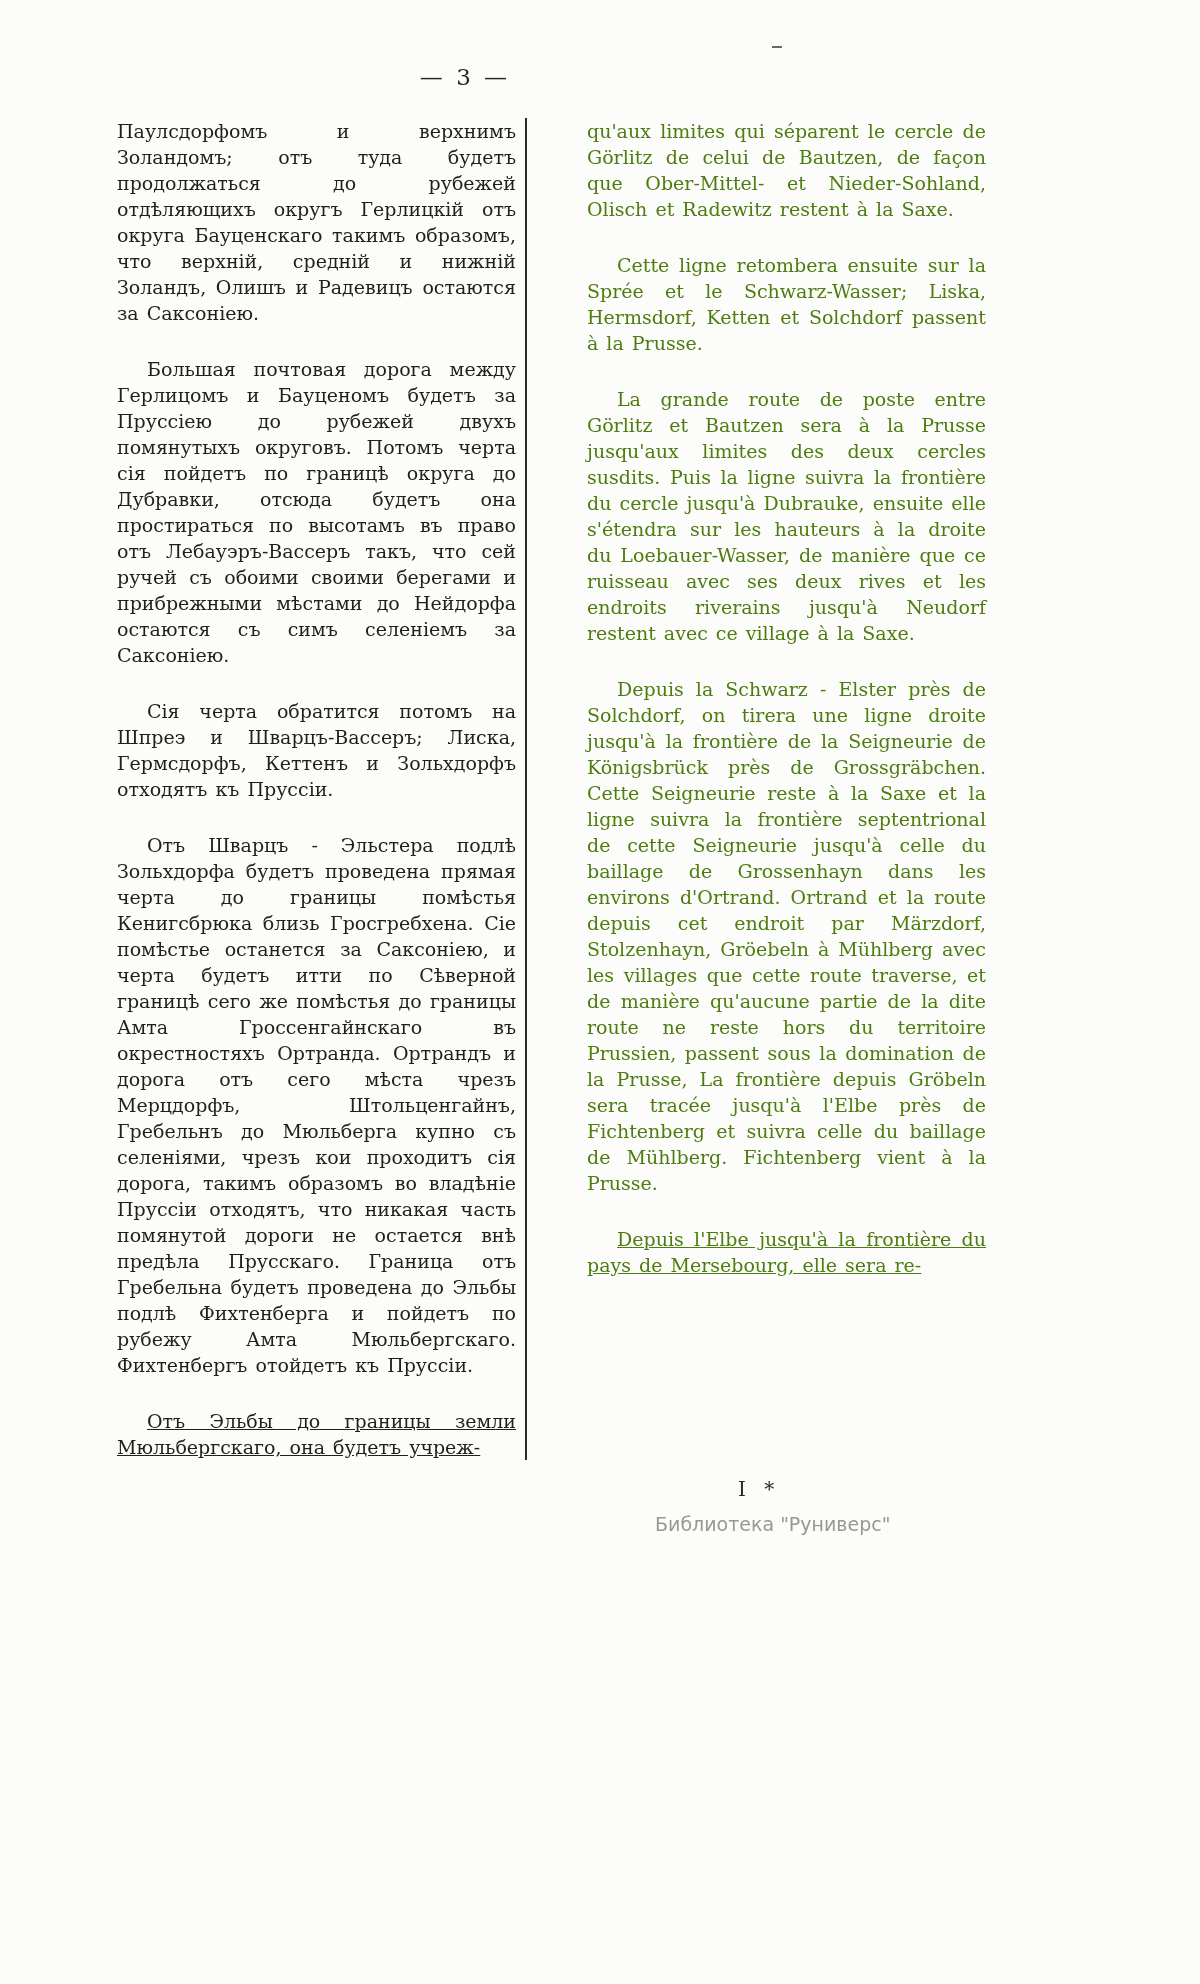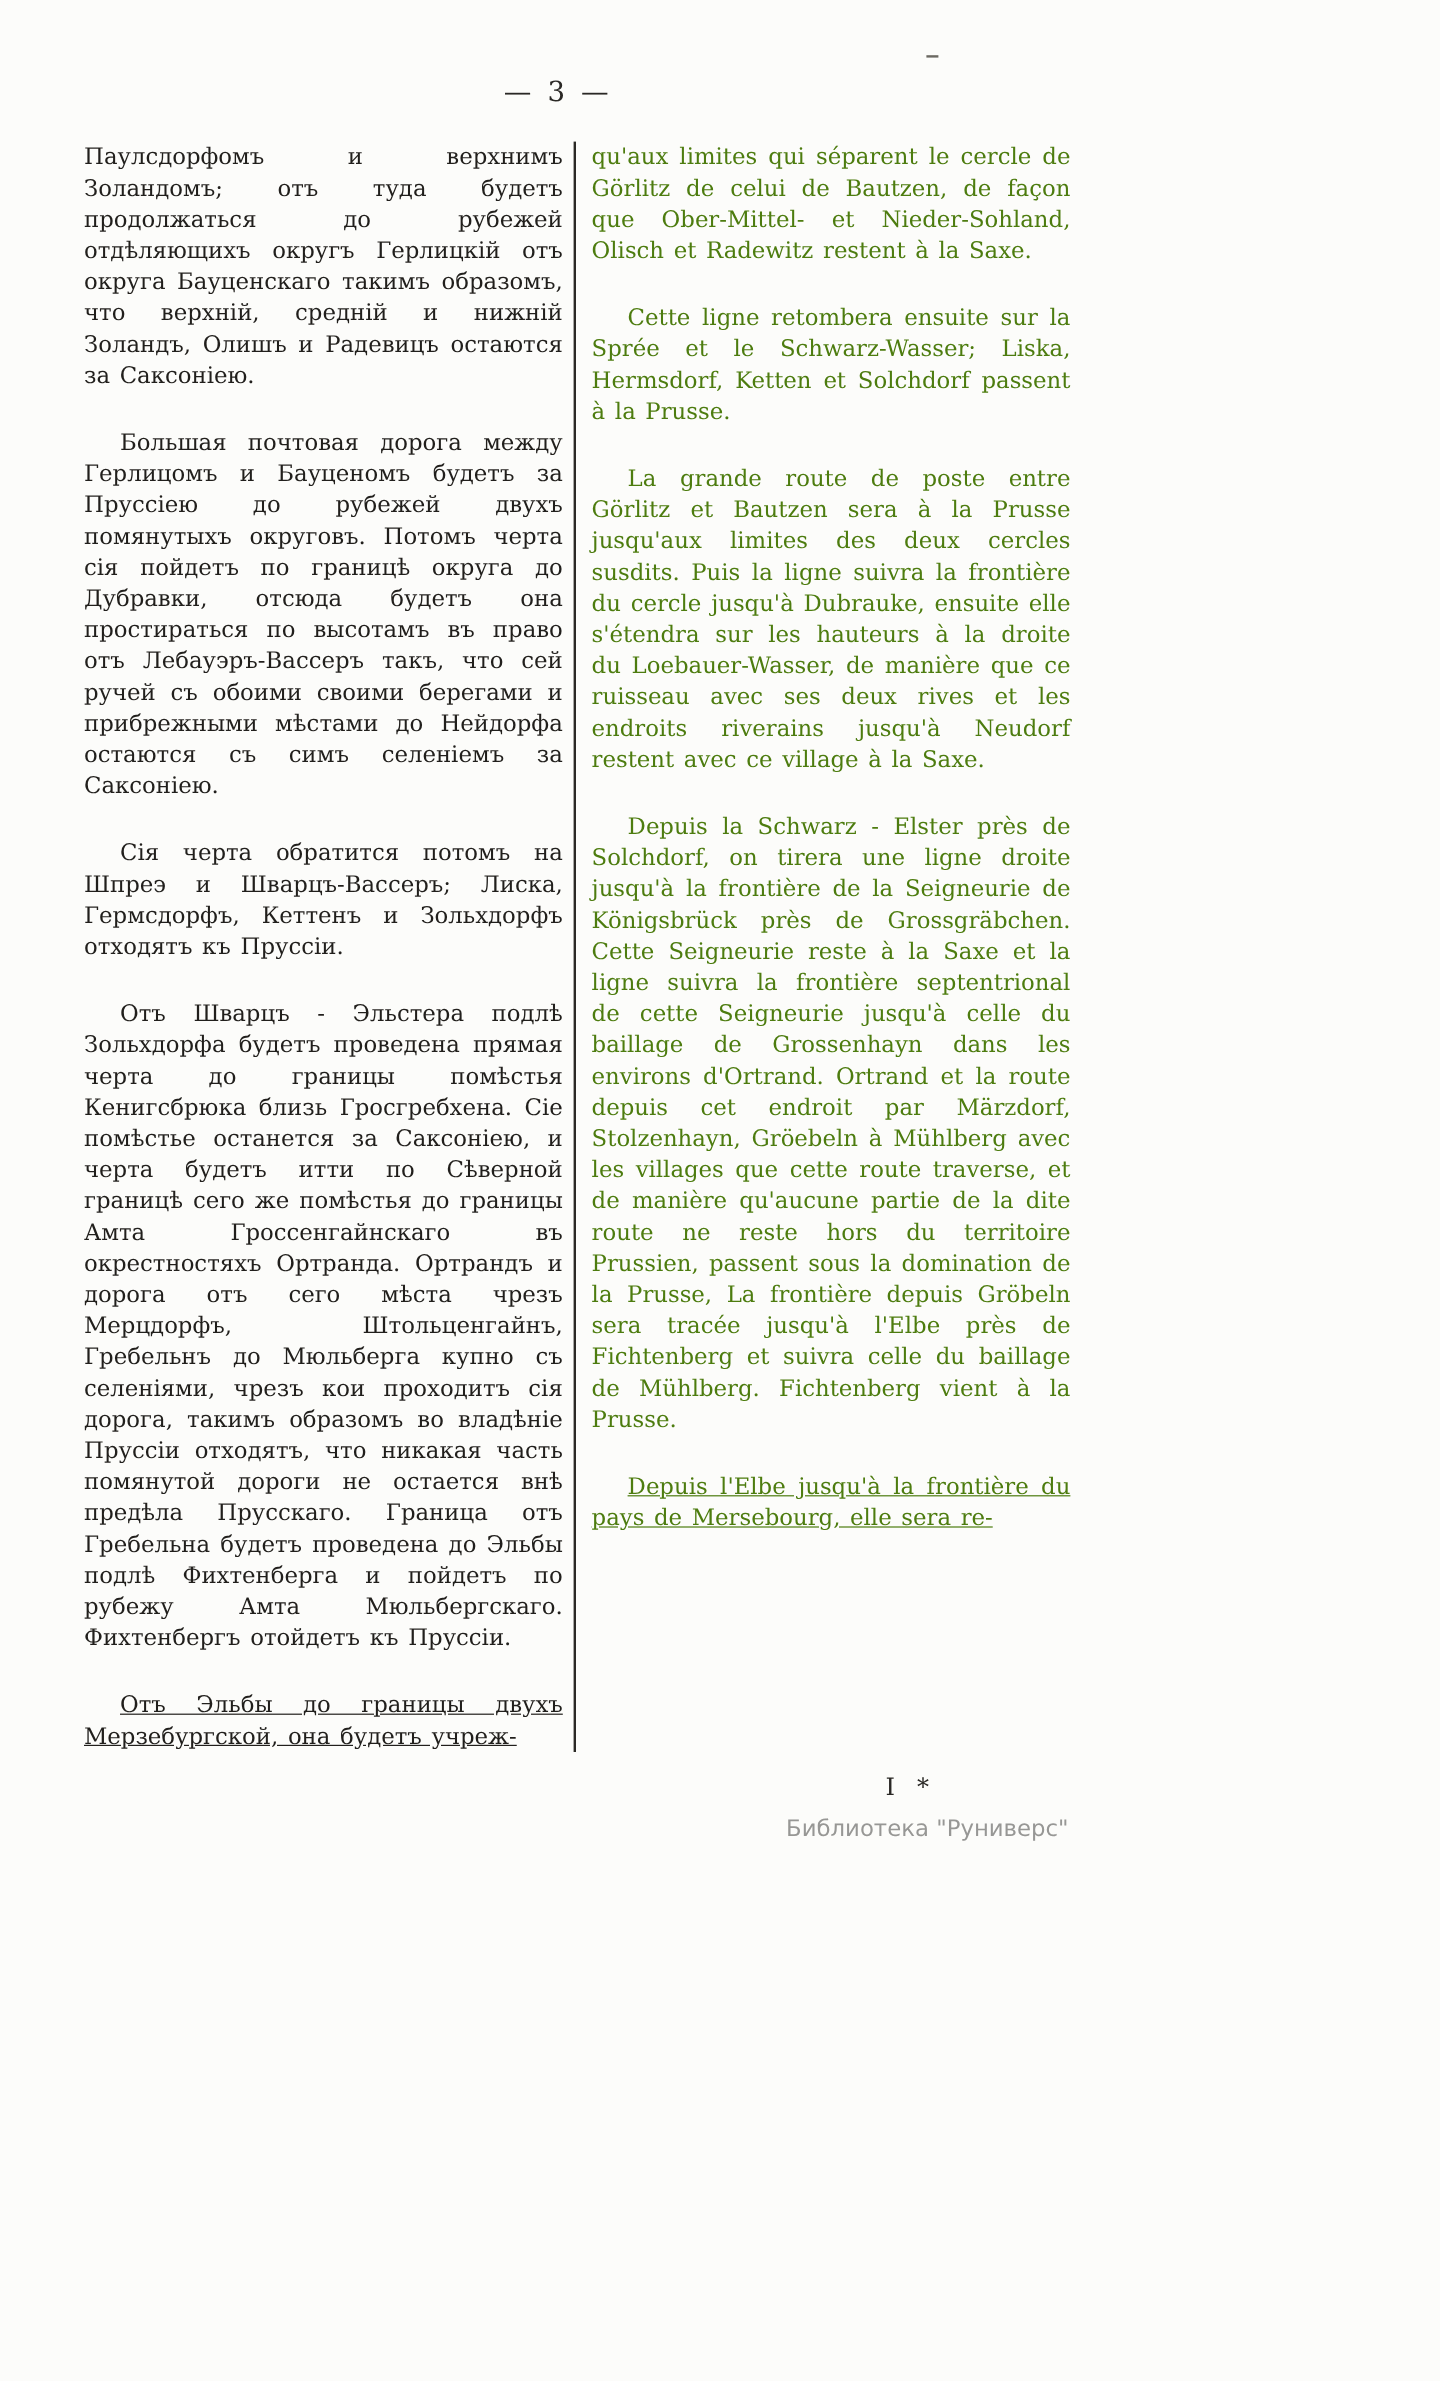--- a/index.html
+++ b/index.html
@@ -37,20 +37,21 @@
     position: absolute;
     top: 118px;
     left: 70px;
     width: 824px;
     display: flex;
     align-items: stretch;
   }
   .col {
     flex: 0 0 399px;
     width: 399px;
+    margin-left: 47px;
   }
   .col p {
     font-size: 19px;
     line-height: 26px;
     text-align: justify;
     text-indent: 30px;
     margin-bottom: 30px;
     word-spacing: 2px;
   }
   .col p.no-indent { text-indent: 0; }
@@ -92,21 +93,21 @@
     <span>— 3 —</span>
   </div>
 
   <div class="columns">
 
     <div class="col col-left">
       <p class="no-indent">Паулсдорфомъ и верхнимъ Золандомъ; отъ туда будетъ продолжаться до рубежей отдѣляющихъ округъ Герлицкій отъ округа Бауценскаго такимъ образомъ, что верхній, средній и нижній Золандъ, Олишъ и Радевицъ остаются за Саксоніею.</p>
       <p>Большая почтовая дорога между Герлицомъ и Бауценомъ будетъ за Пруссіею до рубежей двухъ помянутыхъ округовъ. Потомъ черта сія пойдетъ по границѣ округа до Дубравки, отсюда будетъ она простираться по высотамъ въ право отъ Лебауэръ-Вассеръ такъ, что сей ручей съ обоими своими берегами и прибрежными мѣстами до Нейдорфа остаются съ симъ селеніемъ за Саксоніею.</p>
       <p>Сія черта обратится потомъ на Шпреэ и Шварцъ-Вассеръ; Лиска, Гермсдорфъ, Кеттенъ и Зольхдорфъ отходятъ къ Пруссіи.</p>
       <p>Отъ Шварцъ - Эльстера подлѣ Зольхдорфа будетъ проведена прямая черта до границы помѣстья Кенигсбрюка близь Гросгребхена. Сіе помѣстье останется за Саксоніею, и черта будетъ итти по Сѣверной границѣ сего же помѣстья до границы Амта Гроссенгайнскаго въ окрестностяхъ Ортранда. Ортрандъ и дорога отъ сего мѣста чрезъ Мерцдорфъ, Штольценгайнъ, Гребельнъ до Мюльберга купно съ селеніями, чрезъ кои проходитъ сія дорога, такимъ образомъ во владѣніе Пруссіи отходятъ, что никакая часть помянутой дороги не остается внѣ предѣла Прусскаго. Граница отъ Гребельна будетъ проведена до Эльбы подлѣ Фихтенберга и пойдетъ по рубежу Амта Мюльбергскаго. Фихтенбергъ отойдетъ къ Пруссіи.</p>
-      <p>Отъ Эльбы до границы двухъ Мерзебургской, она будетъ учреж-</p>
+      <p>Отъ Эльбы до границы земли Мюльбергскаго, она будетъ учреж-</p>
     </div>
 
     <div class="divider"></div>
 
     <div class="col col-right">
       <p class="no-indent">qu'aux limites qui séparent le cercle de Görlitz de celui de Bautzen, de façon que Ober-Mittel- et Nieder-Sohland, Olisch et Radewitz restent à la Saxe.</p>
       <p>Cette ligne retombera ensuite sur la Sprée et le Schwarz-Wasser; Liska, Hermsdorf, Ketten et Solchdorf passent à la Prusse.</p>
       <p>La grande route de poste entre Görlitz et Bautzen sera à la Prusse jusqu'aux limites des deux cercles susdits. Puis la ligne suivra la frontière du cercle jusqu'à Dubrauke, ensuite elle s'étendra sur les hauteurs à la droite du Loebauer-Wasser, de manière que ce ruisseau avec ses deux rives et les endroits riverains jusqu'à Neudorf restent avec ce village à la Saxe.</p>
       <p>Depuis la Schwarz - Elster près de Solchdorf, on tirera une ligne droite jusqu'à la frontière de la Seigneurie de Königsbrück près de Grossgräbchen. Cette Seigneurie reste à la Saxe et la ligne suivra la frontière septentrional de cette Seigneurie jusqu'à celle du baillage de Grossenhayn dans les environs d'Ortrand. Ortrand et la route depuis cet endroit par Märzdorf, Stolzenhayn, Gröebeln à Mühlberg avec les villages que cette route traverse, et de manière qu'aucune partie de la dite route ne reste hors du territoire Prussien, passent sous la domination de la Prusse, La frontière depuis Gröbeln sera tracée jusqu'à l'Elbe près de Fichtenberg et suivra celle du baillage de Mühlberg. Fichtenberg vient à la Prusse.</p>
       <p>Depuis l'Elbe jusqu'à la frontière du pays de Mersebourg, elle sera re-</p>

